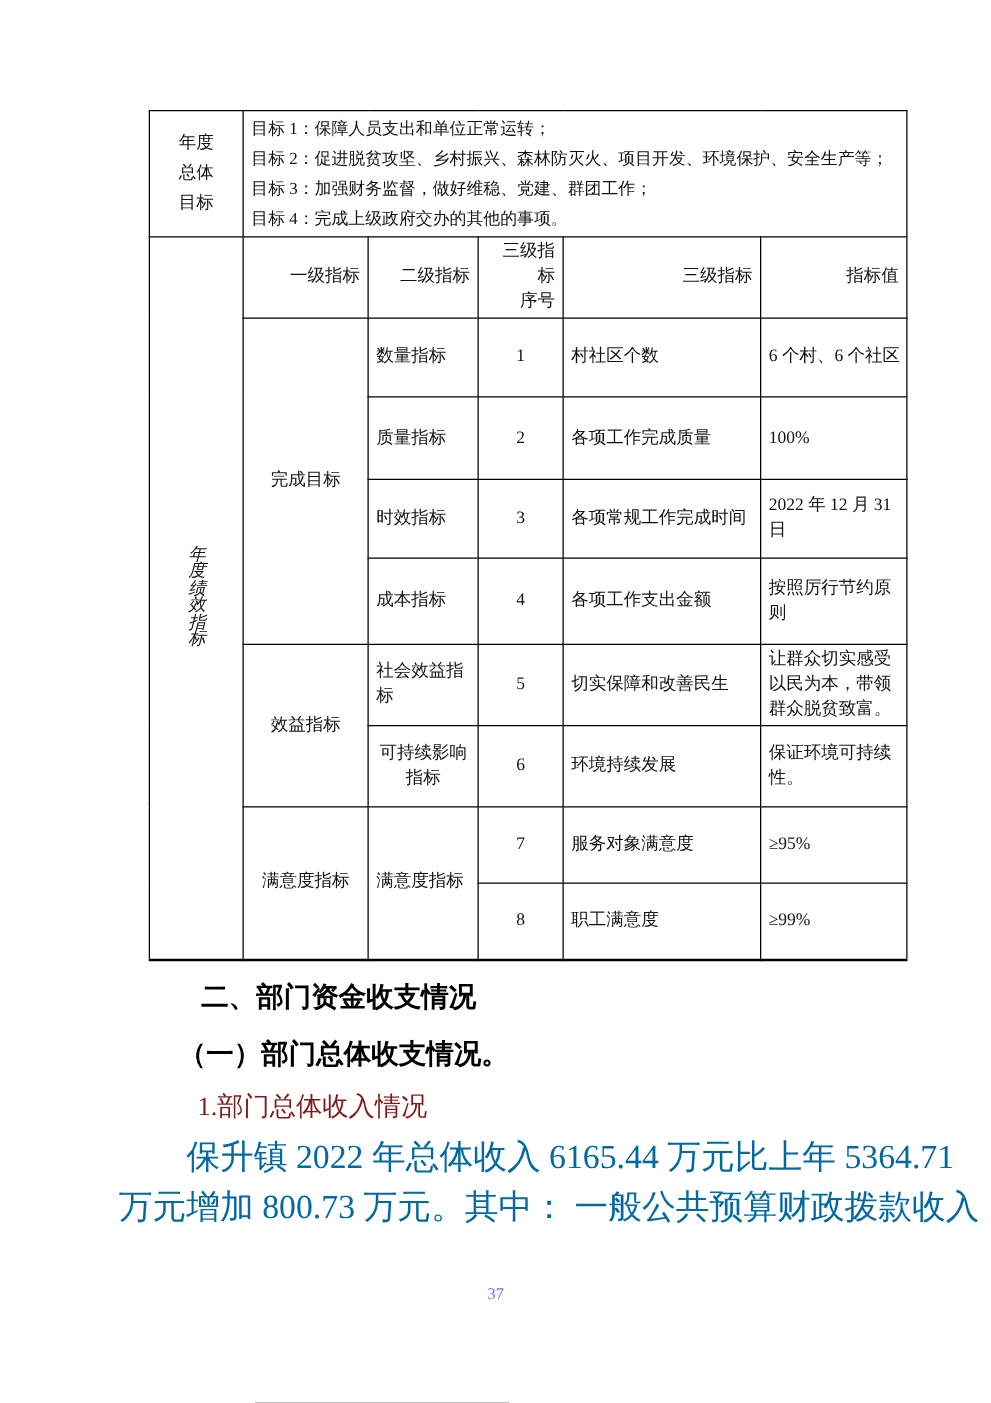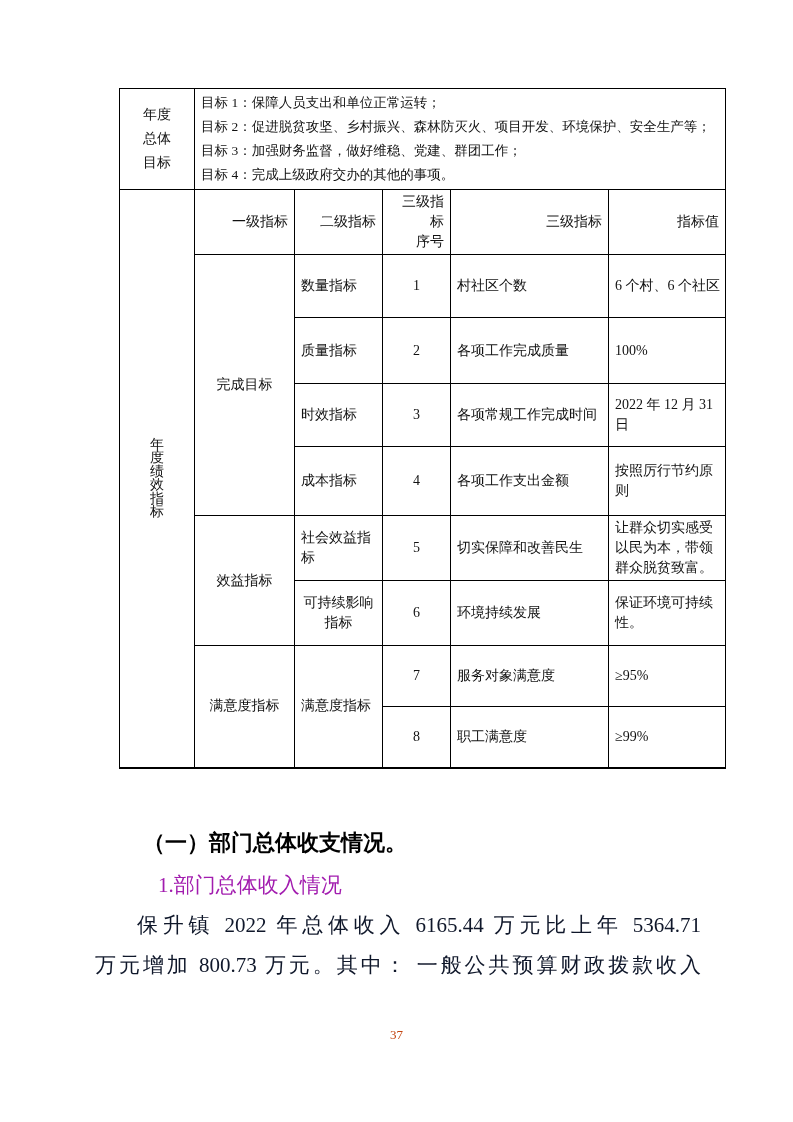--- a/index.html
+++ b/index.html
@@ -32,57 +32,57 @@
     color: #111;
     vertical-align: middle;
     padding: 2px 6px;
     overflow: hidden;
     word-break: break-all;
   }
   td.center { text-align: center; padding: 2px 2px; }
   td.goalcell { padding: 4px 4px 4px 8px; }
   .goal-line { white-space: nowrap; font-size: 13.5px; line-height: 24px; }
   .stack2 { width: 30px; margin: 0 auto; word-break: break-all; line-height: 24px; text-align: center; }
-  .stack1 { width: 15px; margin: 0 auto; word-break: break-all; line-height: 13.5px; text-align: center; }
+  .stack1 { width: 15px; margin: 0 auto; word-break: break-all; line-height: 13.5px; text-align: right; font-style: italic; }
   td.hdr { text-align: right; white-space: pre-line; line-height: 22px; padding: 2px 1px; }
   td.seq { text-align: center; padding: 2px 1px; }
   td.lv2 { padding: 2px 5px 2px 7px; }
   td.lv3 { padding: 2px 4px 2px 8px; white-space: nowrap; }
   td.val { padding: 2px 2px 2px 6px; line-height: 20px; }
   td.val.nw { white-space: nowrap; }
 
   
   .h1 {
     position: absolute; left: 161px; top: 784px;
     font-family: "Liberation Sans", "DejaVu Sans", sans-serif;
     font-weight: bold; font-size: 22px; line-height: 28px; color: #000;
   }
   .h2 {
     position: absolute; left: 143px; top: 829px;
     font-family: "Liberation Sans", "DejaVu Sans", sans-serif;
     font-weight: bold; font-size: 22px; line-height: 28px; color: #000;
   }
   .h3 {
     position: absolute; left: 158px; top: 872px;
-    font-size: 21px; line-height: 27px; color: #a21caf;
+    font-size: 21px; line-height: 27px; color: #7f1d1d;
   }
   .para {
     position: absolute; left: 95px; top: 905px; width: 606px;
-    font-size: 21px; color: #0f172a;
+    font-size: 27px; color: #0369a1;
   }
   .para-line {
     line-height: 40px;
     text-align: justify;
     text-align-last: justify;
     white-space: nowrap;
   }
   .para-line.first { text-indent: 2em; }
   .pagenum {
     position: absolute; left: 0; top: 1027px; width: 793px;
-    text-align: center; font-size: 13px; color: #c2410c;
+    text-align: center; font-size: 13px; color: #8b5cf6;
   }
 </style>
 </head>
 <body>
 
 <div class="page">
 
   <table class="perf">
     <colgroup>
       <col style="width:75px">
@@ -166,20 +166,21 @@
         <td class="val nw">≥95%</td>
       </tr>
       <tr style="height:61px">
         <td class="seq">8</td>
         <td class="lv3">职工满意度</td>
         <td class="val nw">≥99%</td>
       </tr>
     </tbody>
   </table>
 
+  <div class="h1">二、部门资金收支情况</div>
   <div class="h2">（一）部门总体收支情况。</div>
   <div class="h3">1.部门总体收入情况</div>
 
   <div class="para">
     <div class="para-line first">保升镇 2022 年总体收入 6165.44 万元比上年 5364.71</div>
     <div class="para-line">万元增加 800.73 万元。其中： 一般公共预算财政拨款收入</div>
   </div>
 
   <div class="pagenum">37</div>
 </div>

